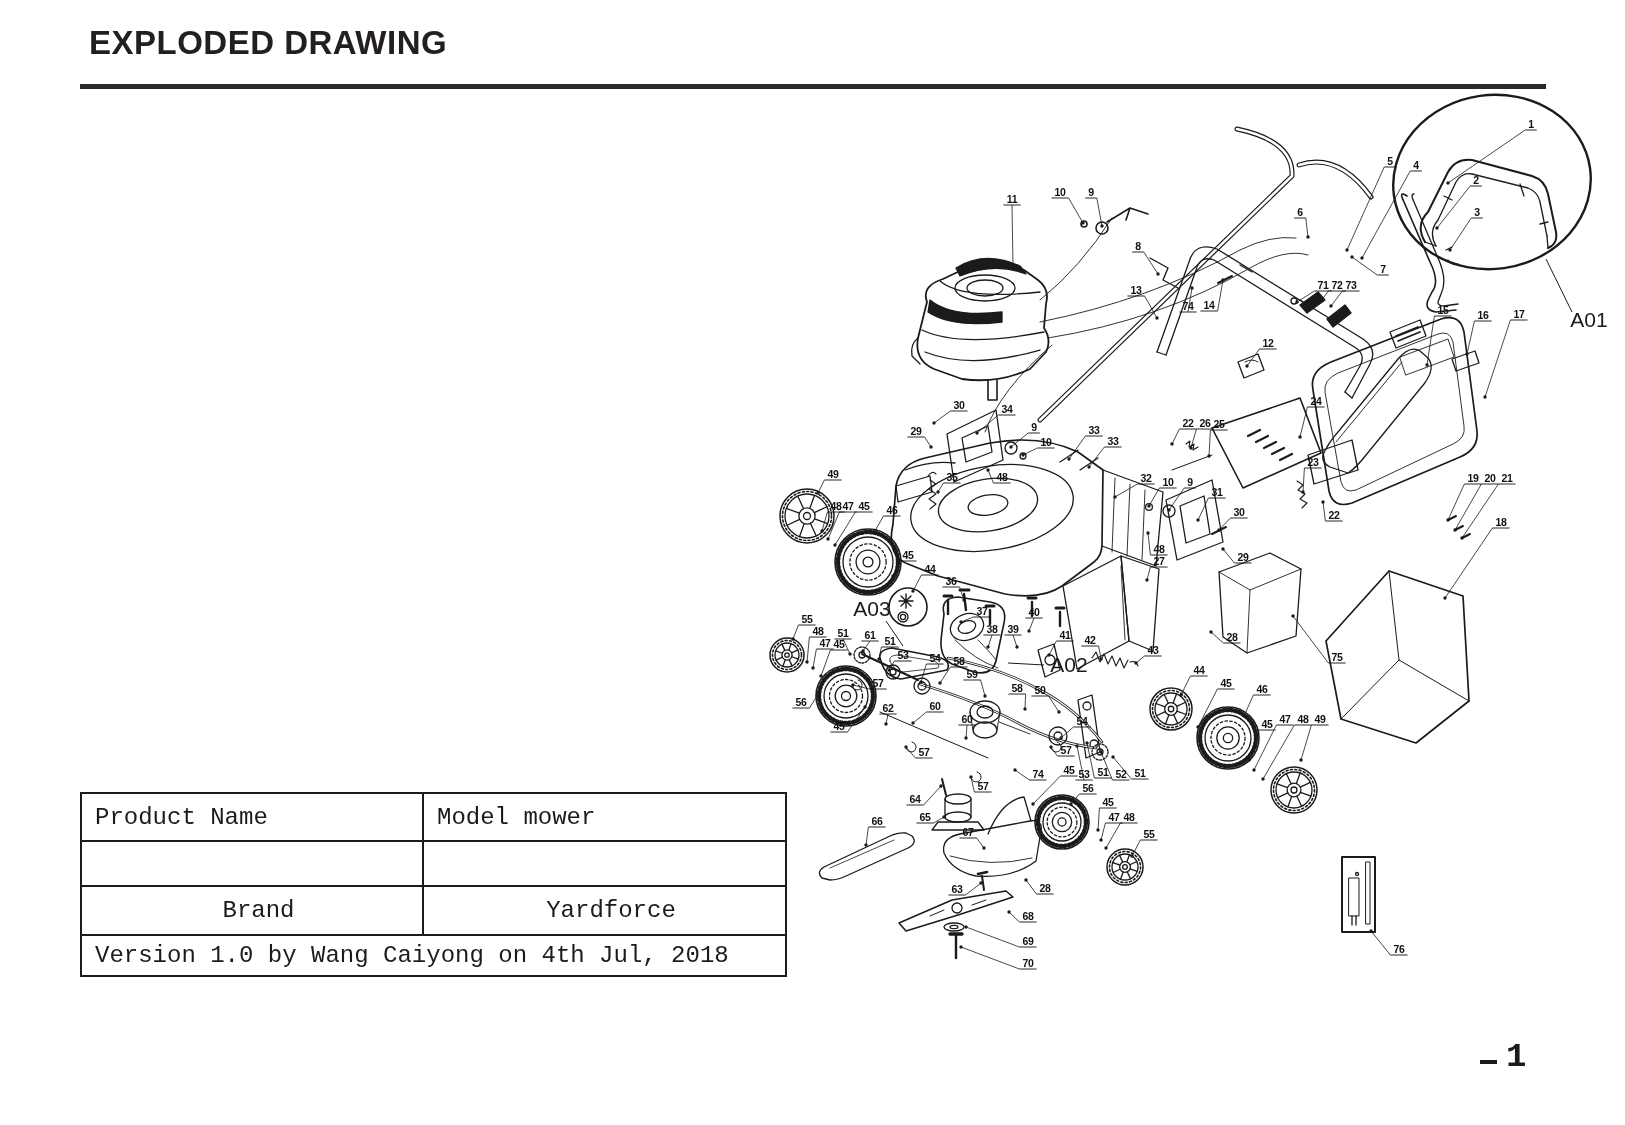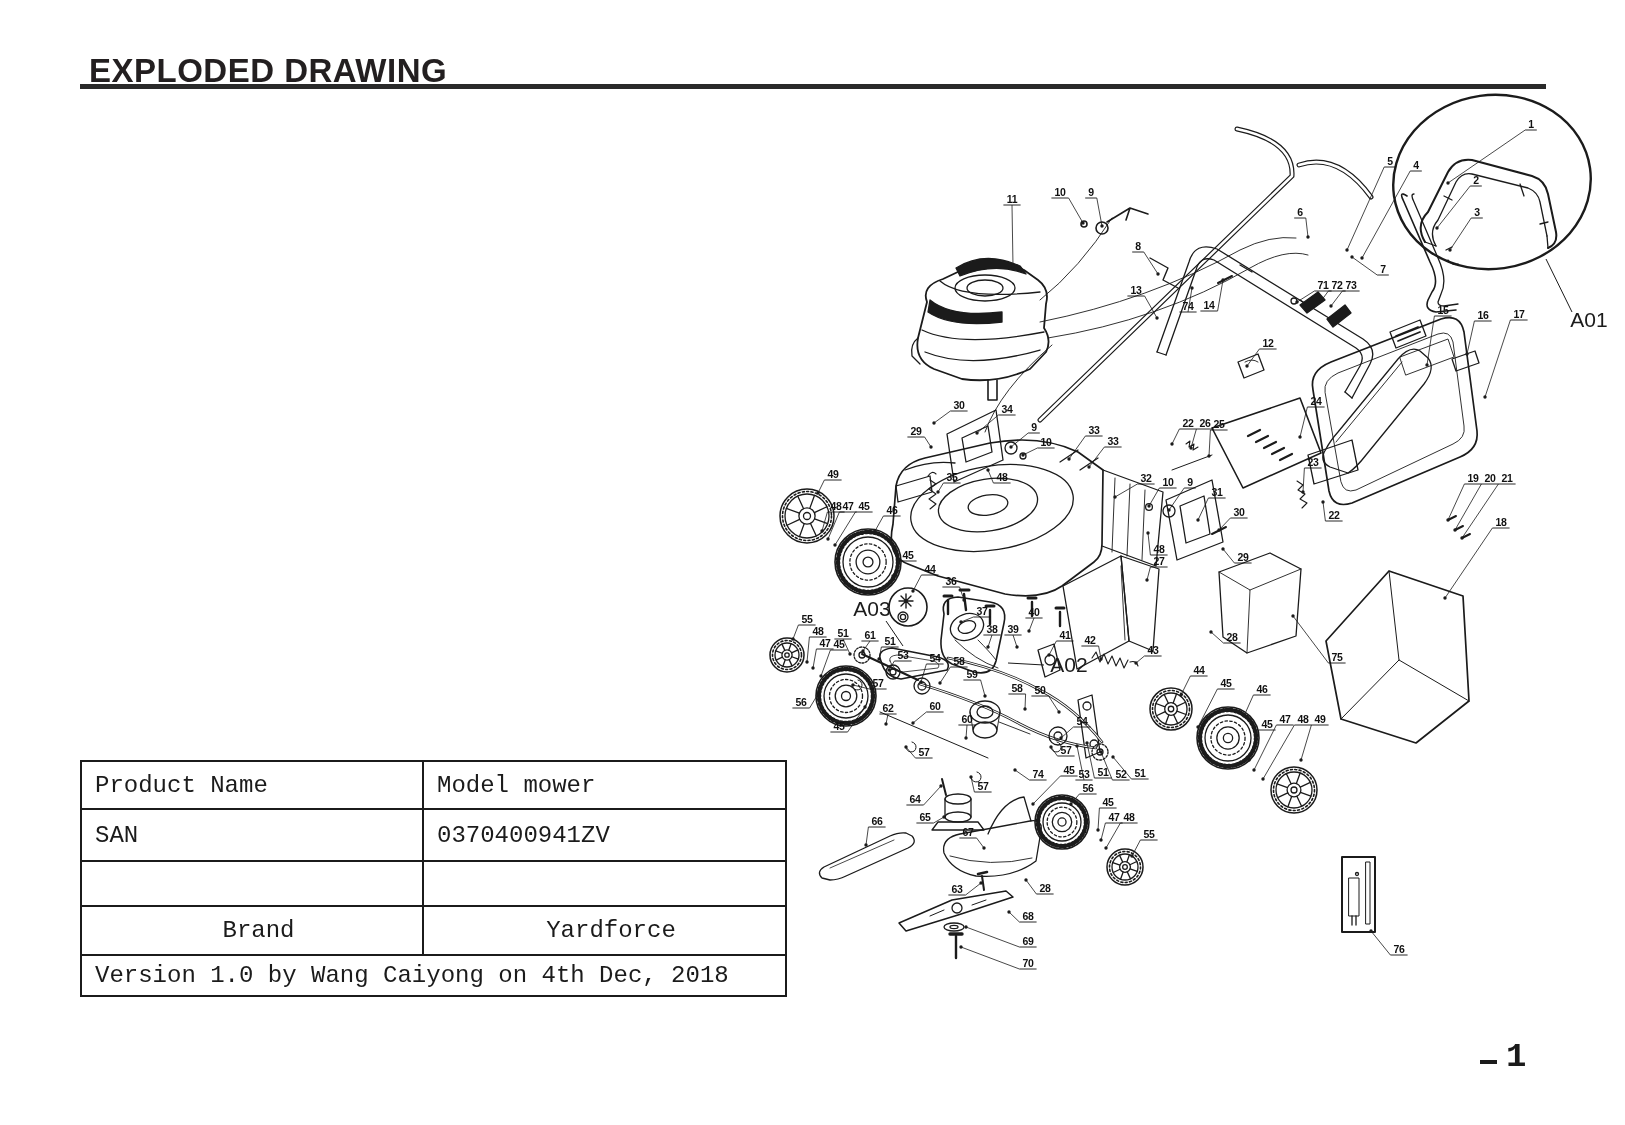--- a/index.html
+++ b/index.html
@@ -1,24 +1,24 @@
 <!DOCTYPE html>
 <html><head>
 <meta charset="utf-8">
 <style>
   html,body{margin:0;padding:0;}
   body{width:1625px;height:1125px;position:relative;background:#ffffff;
        font-family:"Liberation Sans",sans-serif;color:#1b1b1b;overflow:hidden;}
   #page{position:absolute;inset:0;background:#fff;}
-  #title{position:absolute;left:89px;top:52px;font-size:33px;font-weight:600;
+  #title{position:absolute;left:89px;top:24px;font-size:33px;font-weight:600;
          letter-spacing:.5px;color:#231f20;font-family:"Liberation Sans",sans-serif;}
   #title-rule{position:absolute;left:80px;top:84px;width:1466px;height:5px;background:#2a2a2a;}
   #diagram-svg{position:absolute;left:0;top:0;}
   
-  #info-table{position:absolute;left:80px;top:760px;width:707px;
+  #info-table{position:absolute;left:80px;top:792px;width:707px;
               border:2px solid #1b1b1b;border-collapse:collapse;
               font-family:"Liberation Mono","DejaVu Sans Mono",monospace;font-size:24px;color:#1b1b1b;}
   #info-table td{border:2px solid #1b1b1b;padding:0 0 0 13px;vertical-align:middle;}
   #info-table td.c1{width:327px;}
   #info-table tr.r0 td{height:46px;}
   #info-table tr.r1 td{height:44px;}
   #info-table tr.r2 td{height:50px;}
   #info-table tr.r3 td{height:43px;}
   #info-table tr.r4 td{height:47px;text-align:center;}
   #info-table tr.r5 td{height:39px;}
@@ -1071,33 +1071,29 @@
         </g>
       </g>
   </svg>
 
   <table id="info-table">
     <tbody>
         <tr class="r0">
       <td class="c1">Product Name</td>
       <td>Model mower</td>
     </tr>
-    <tr class="r2">
-      <td class="c1">SAN</td>
-      <td>0370400941ZV</td>
-    </tr>
     <tr class="r3">
       <td class="c1"></td>
       <td></td>
     </tr>
     <tr class="r4">
       <td class="c1">Brand</td>
       <td>Yardforce</td>
     </tr>
     <tr class="r5">
-      <td colspan="2">Version 1.0 by Wang Caiyong on 4th Dec, 2018</td>
+      <td colspan="2">Version 1.0 by Wang Caiyong on 4th Jul, 2018</td>
     </tr>
   </tbody>
     </table>
 
   <div id="page-dash"></div>
   <div id="page-num">1</div>
 </div>
 
 </body></html>

